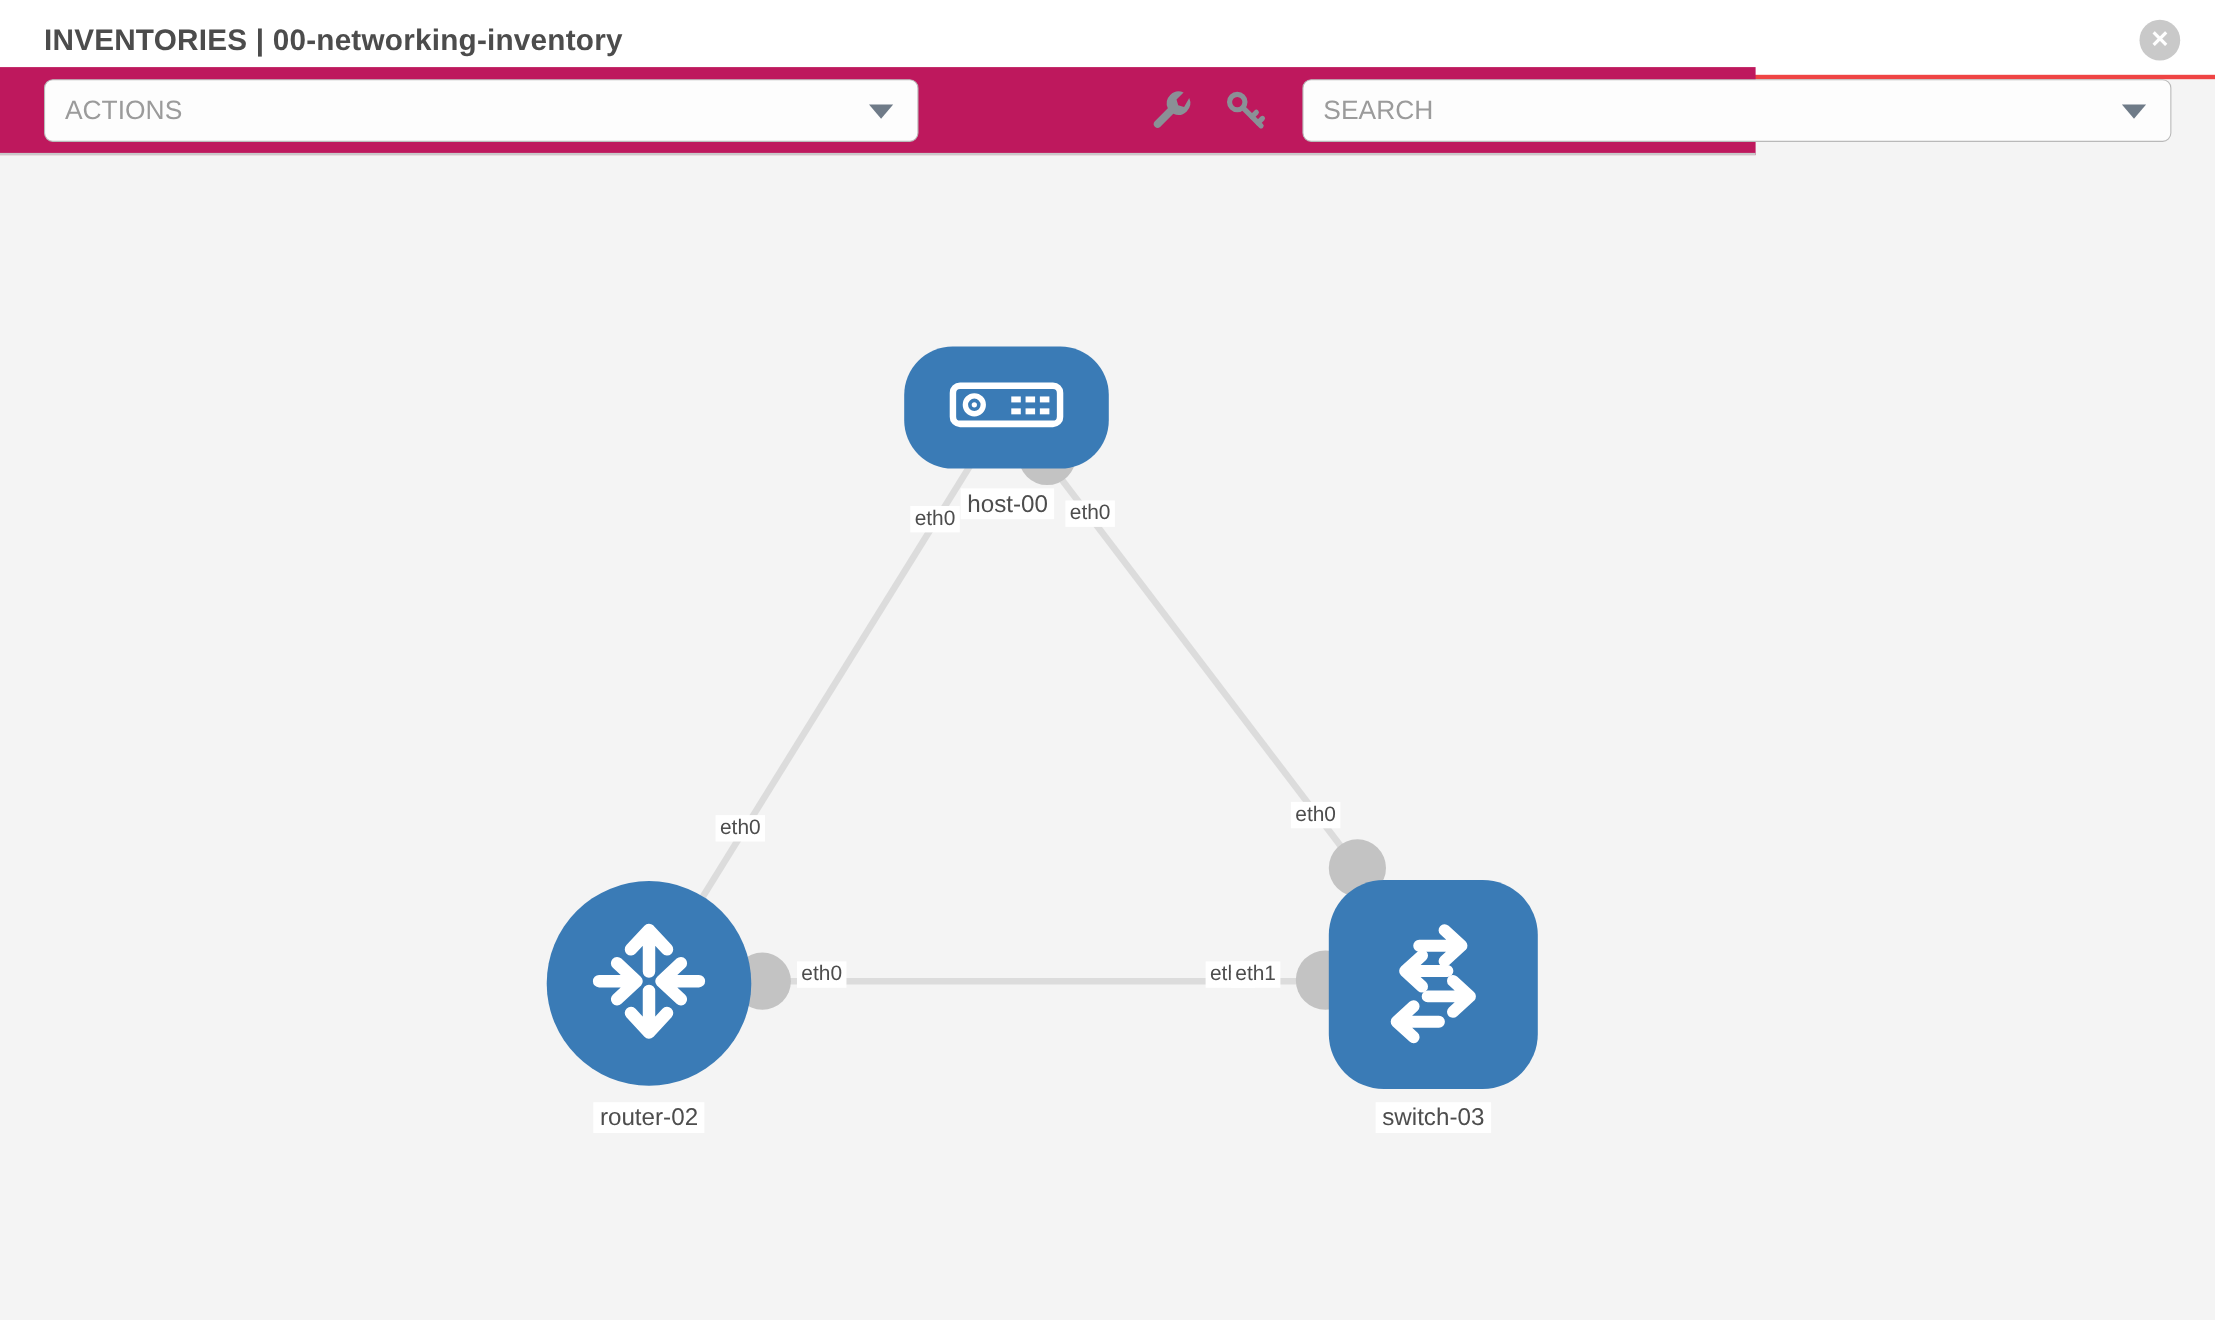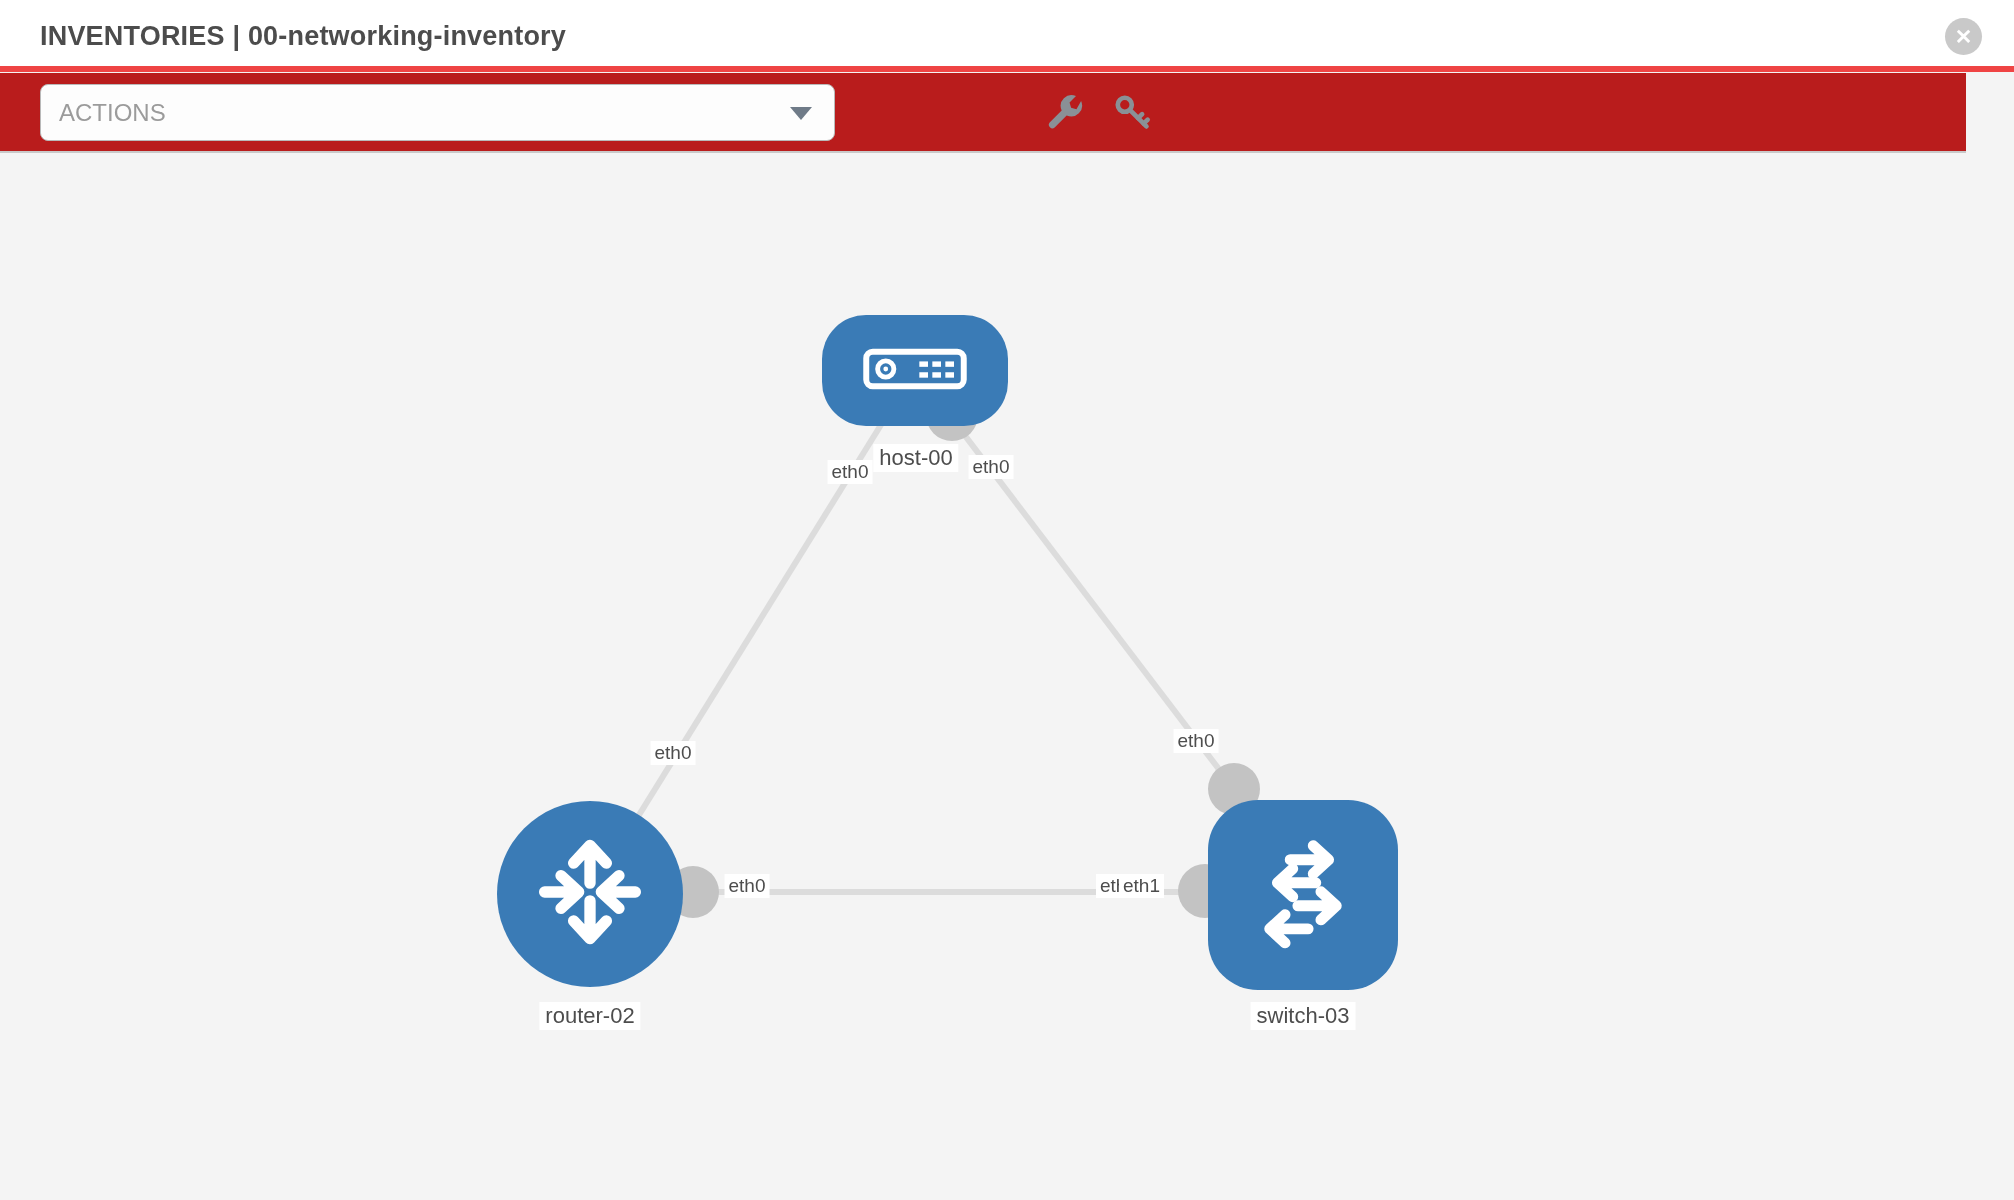--- a/index.html
+++ b/index.html
@@ -2,37 +2,37 @@
 <html><head>
 <meta charset="utf-8">
 <style>
   * { margin:0; padding:0; box-sizing:border-box; }
   html,body { width:2014px; height:1200px; overflow:hidden; }
   body { font-family:"Liberation Sans", sans-serif; background:#f4f4f4; position:relative; }
 
   
   .header {
     position:absolute; left:0; top:0; width:2014px; height:72px;
-    background:#ffffff; border-bottom:6px solid #ef4444;
+    background:#ffffff; border-bottom:4px solid #ef4444;
   }
   .header-title {
     position:absolute; left:40px; top:0; height:72px; line-height:72px;
     font-size:27px; font-weight:700; color:#4c4c4c; letter-spacing:0.2px;
   }
   .close-btn {
     position:absolute; right:32px; top:18px; width:37px; height:37px;
     background:#c9c9c9; border-radius:50%; cursor:pointer;
     display:flex; align-items:center; justify-content:center;
   }
   .close-btn span { color:#ffffff; font-size:21px; font-weight:700; line-height:1; }
 
   
   .toolbar {
-    position:absolute; left:0; top:73px; width:1966px; height:80px;
-    background:#b91c1c; border-bottom:2px solid #c9c9c9;
+    position:absolute; left:0; top:61px; width:1596px; height:80px;
+    background:#be185d; border-bottom:2px solid #c9c9c9;
   }
   .select-box {
     position:absolute; top:11px; height:57px;
     background:#fdfdfd; border:1px solid #b9b9b9; border-radius:8px;
   }
   .select-text {
     position:absolute; left:18px; top:0; height:55px; line-height:55px;
     font-size:24px; color:#9b9b9b;
   }
   .caret {
@@ -135,20 +135,24 @@
         <g stroke="#8a9096" fill="none" stroke-width="4.2" stroke-linecap="round">
           <circle cx="11.5" cy="11.5" r="6.3"></circle>
           <path d="M16.5 16.5 L31 31"></path>
           <path d="M23.5 23.5 l3.6 -3.6"></path>
           <path d="M28.5 28.5 l3.6 -3.6"></path>
         </g>
       </svg>
     </span>
   </button>
 
+  <div class="select-box search-box">
+    <input class="search-input" type="text" placeholder="SEARCH" style="">
+    <div class="caret"></div>
+  </div>
 </div>
 
 <div class="canvas">
 
   <svg class="links-svg" width="2014" height="1045">
     <g stroke="#dcdcdc" stroke-width="6">
       <line x1="915" y1="215" x2="590" y2="739"></line>
       <line x1="915" y1="215" x2="1234" y2="634"></line>
       <line x1="590" y1="737" x2="1303" y2="737"></line>
     </g>

